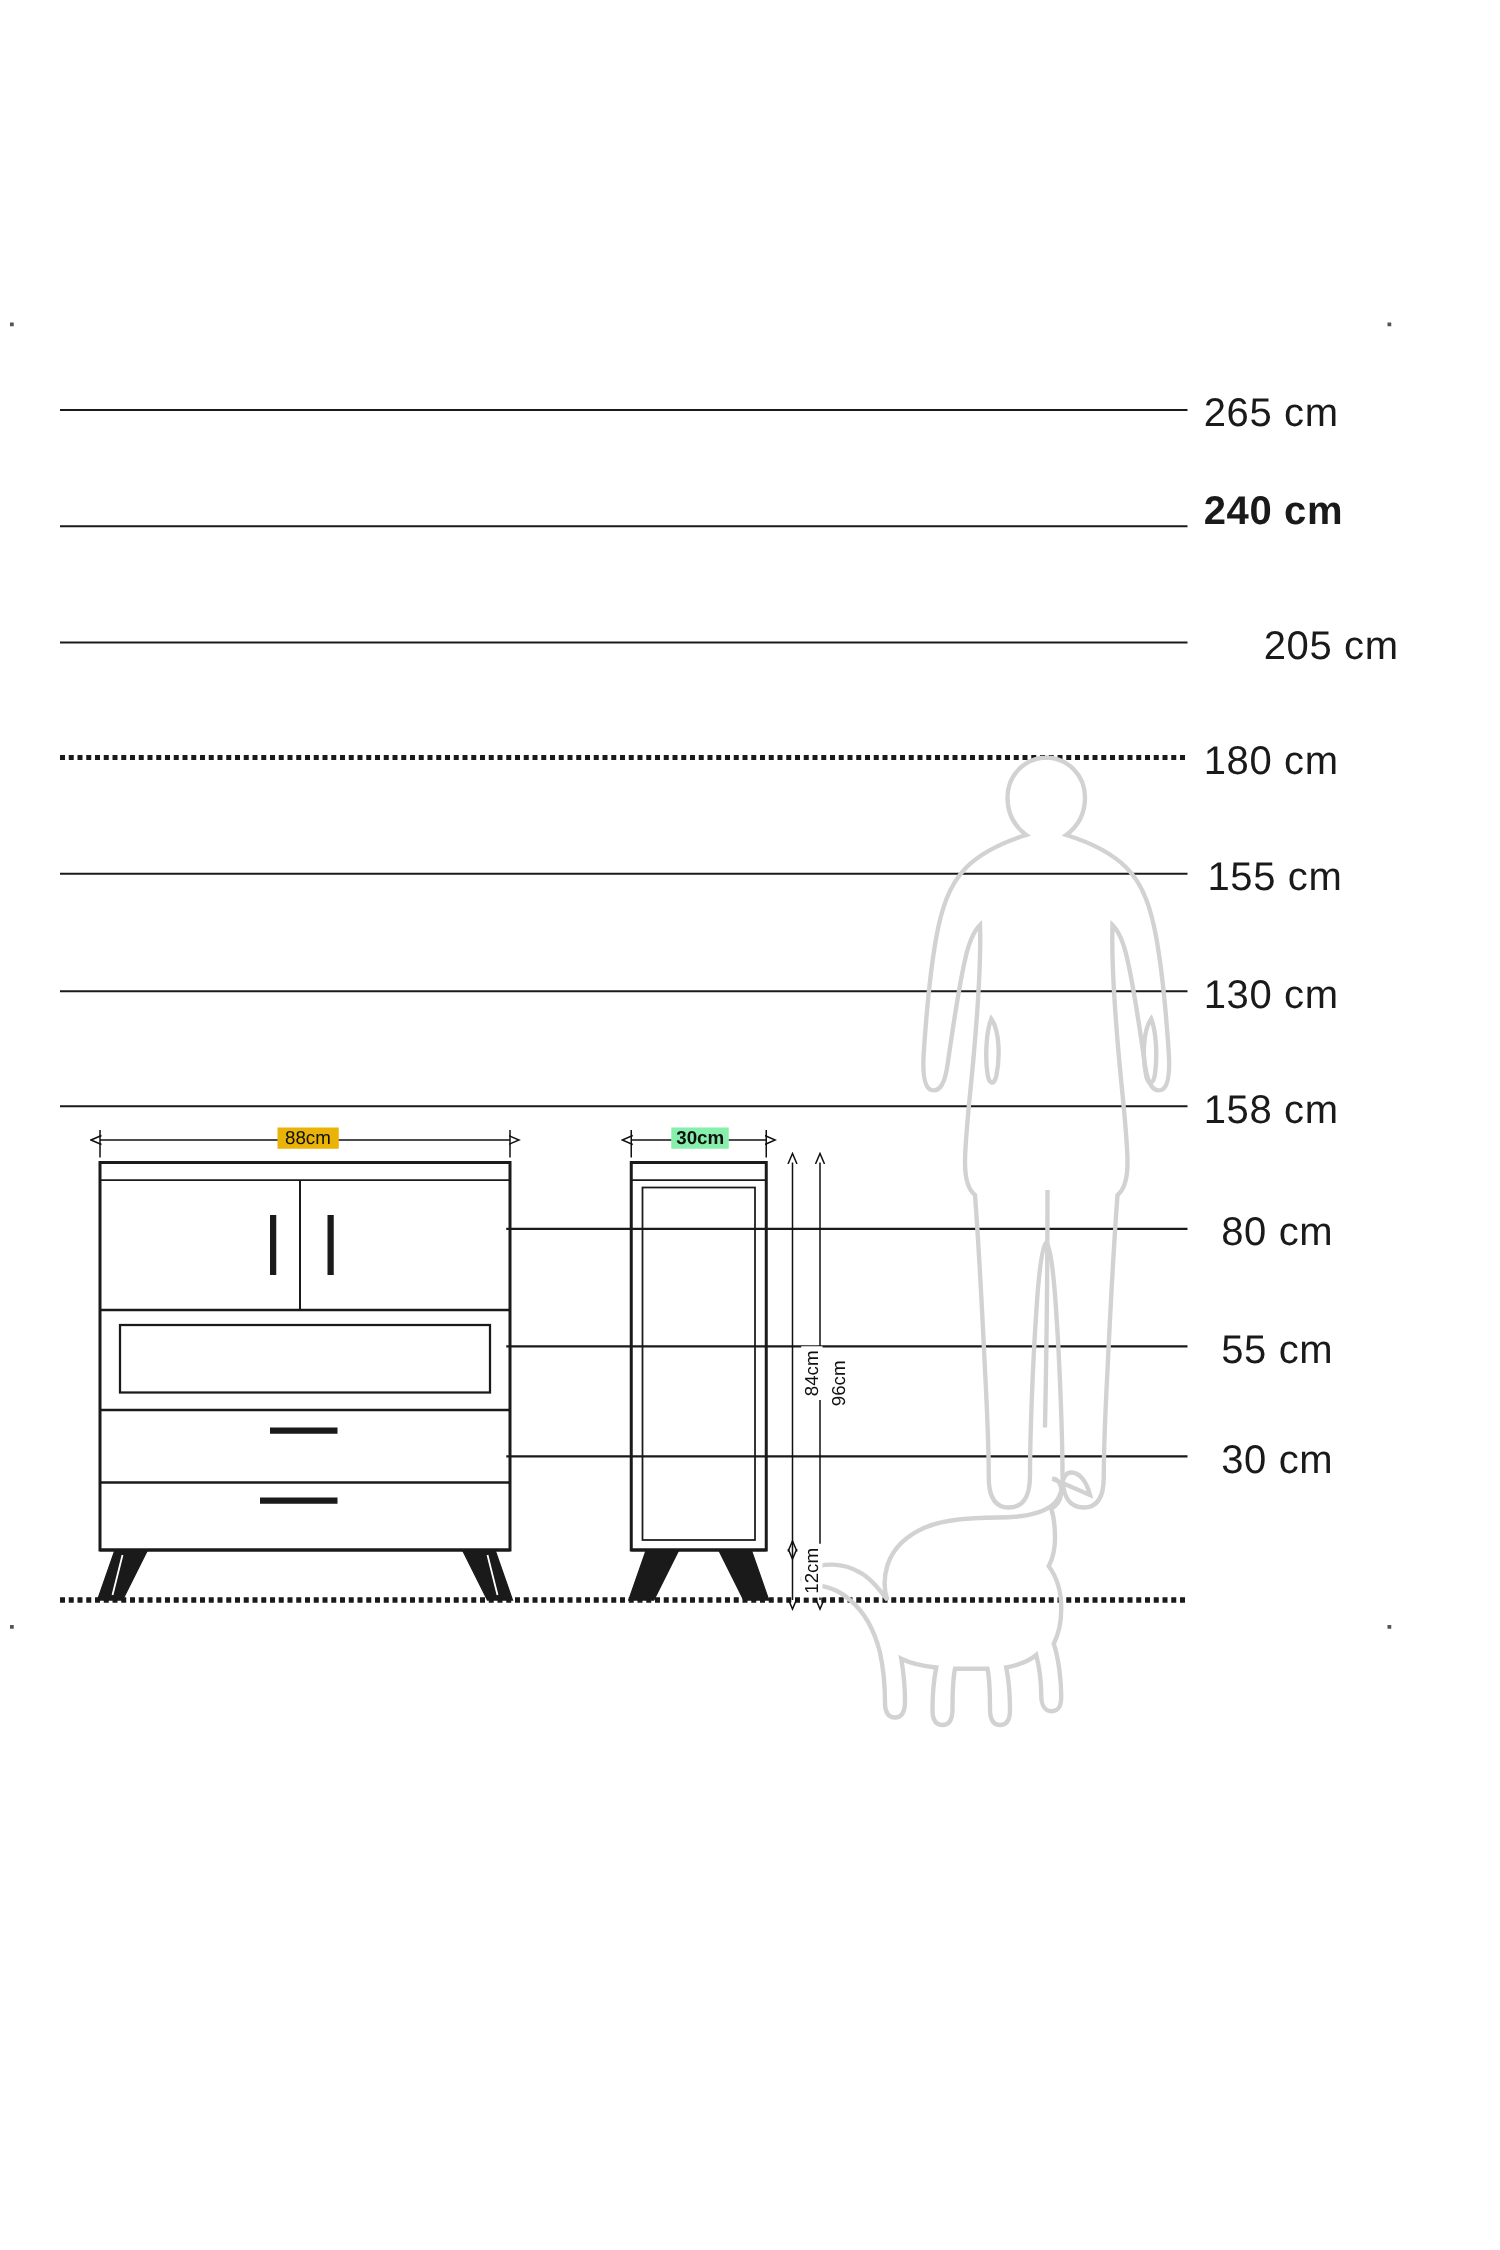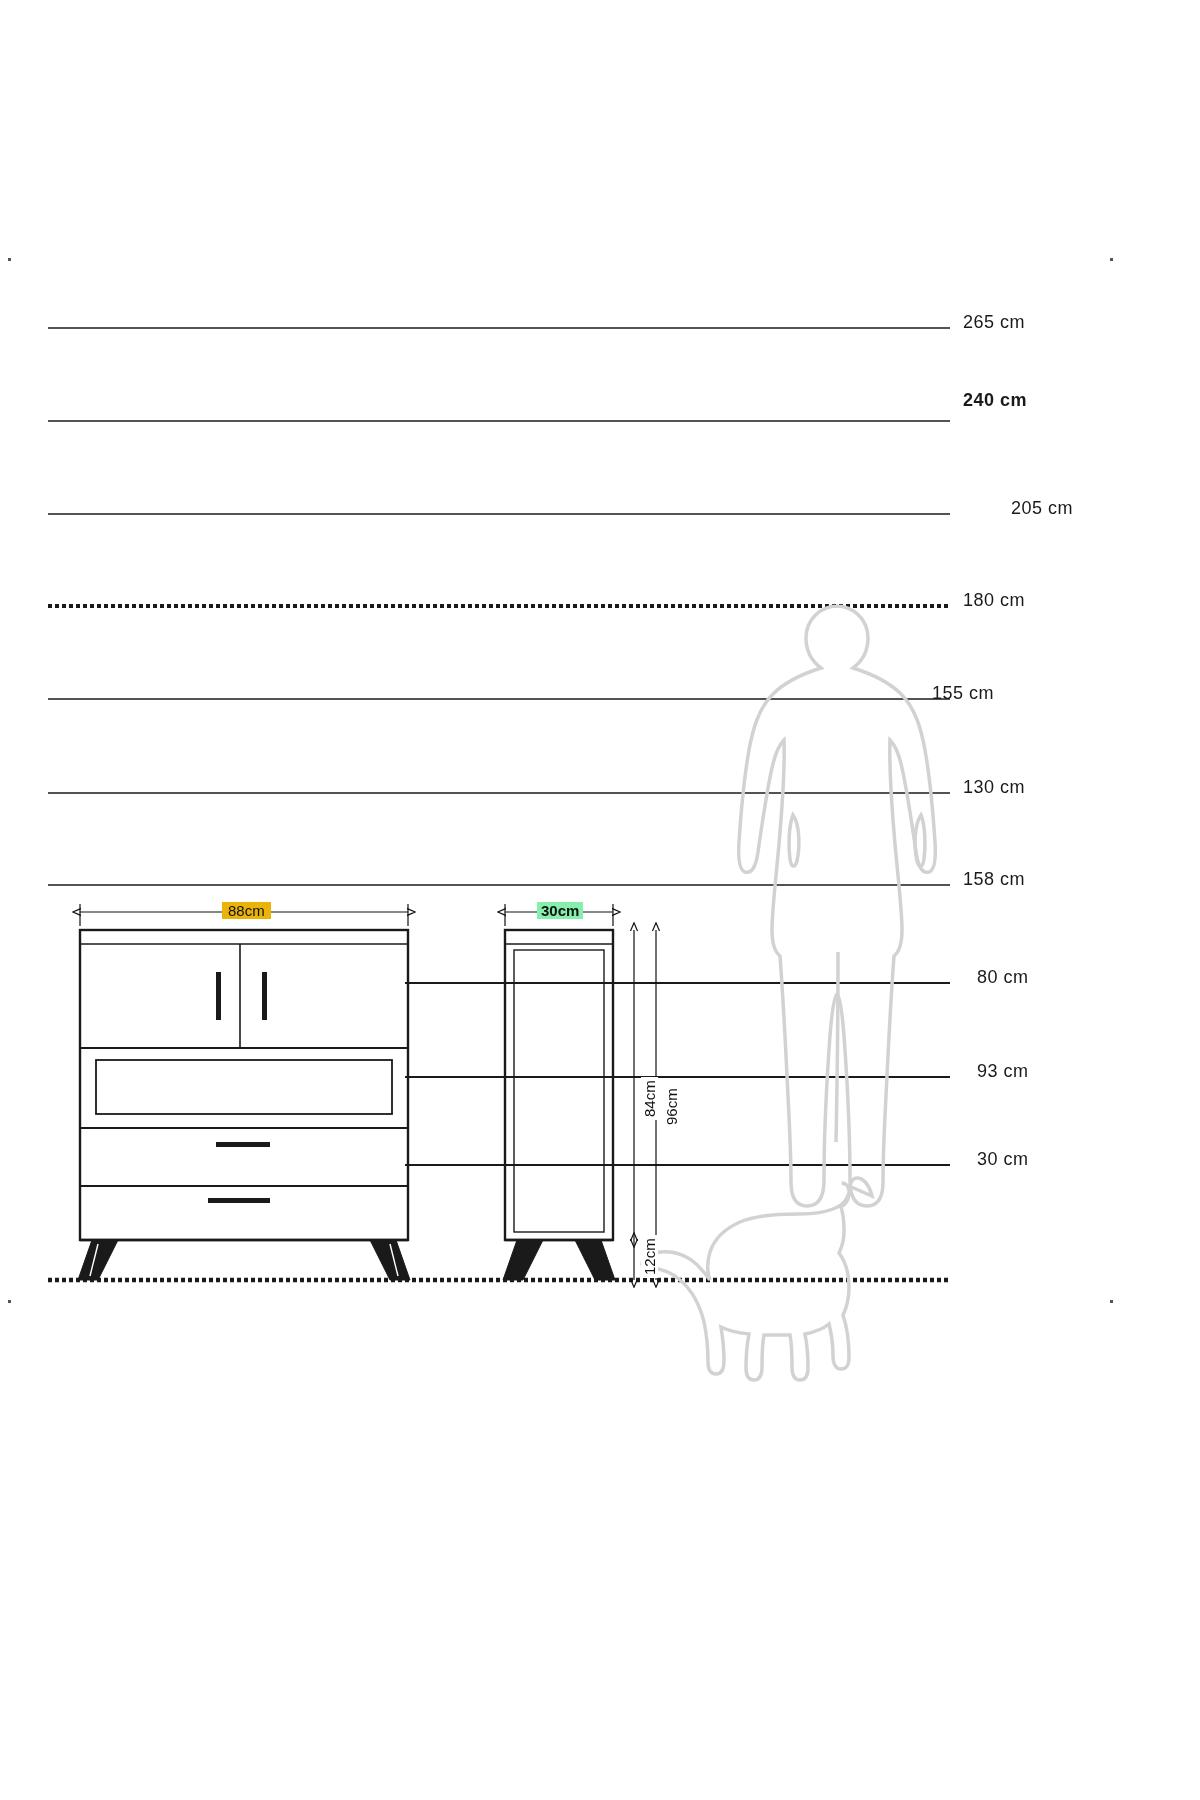--- a/index.html
+++ b/index.html
@@ -16,21 +16,21 @@
   }
   #scene {
     position: absolute;
     left: 0;
     top: 0;
     width: 1200px;
     height: 1800px;
   }
   .scale-label {
     position: absolute;
-    font-size: 18px;
+    font-size: 32px;
     color: #1a1a1a;
     letter-spacing: 0.5px;
     white-space: nowrap;
     font-family: "Liberation Sans", sans-serif;
   }
   .dim-label {
     position: absolute;
     font-size: 15px;
     color: #111111;
     white-space: nowrap;
@@ -206,25 +206,25 @@
     <line x1="656" y1="930" x2="656" y2="1280" marker-start="url(#arrow-start)" marker-end="url(#arrow-end)"></line>
 
     <line x1="634" y1="1240" x2="634" y2="1280" marker-start="url(#arrow-start)" marker-end="url(#arrow-end)"></line>
   </g>
 </svg>
 
 <div class="scale-label" style="left:963px; top:312px;">265 cm</div>
 <div class="scale-label" style="left:963px; top:390px;font-weight:bold;">240 cm</div>
 <div class="scale-label" style="left:963px; top:498px;margin-left:48px;">205 cm</div>
 <div class="scale-label" style="left:963px; top:590px;">180 cm</div>
-<div class="scale-label" style="left:932px; top:683px;">155 cm</div>
+<div class="scale-label" style="left:966px; top:683px;">155 cm</div>
 <div class="scale-label" style="left:963px; top:777px;">130 cm</div>
 <div class="scale-label" style="left:963px; top:869px;">158 cm</div>
 <div class="scale-label" style="left:977px; top:967px;">80 cm</div>
-<div class="scale-label" style="left:977px; top:1061px;">93 cm</div>
+<div class="scale-label" style="left:977px; top:1061px;">55 cm</div>
 <div class="scale-label" style="left:977px; top:1149px;">30 cm</div>
 
 <div class="dim-label" style="left:222px; top:902px; background:#eab308; padding:0 6px;">88cm</div>
 <div class="dim-label" style="left:537px; top:902px; background:#86efac; padding:0 4px;font-weight:bold;">30cm</div>
 <div class="dim-label vert" style="left:641px; top:1120px; background:#fff; padding:0 3px;">84cm</div>
 <div class="dim-label vert" style="left:663px; top:1128px; background:#fff; padding:0 3px;">96cm</div>
 <div class="dim-label vert" style="left:641px; top:1278px; background:#fff; padding:0 3px;">12cm</div>
 
 <div class="corner-dot" style="left:8px; top:258px;"></div>
 <div class="corner-dot" style="left:1110px; top:258px;"></div>

